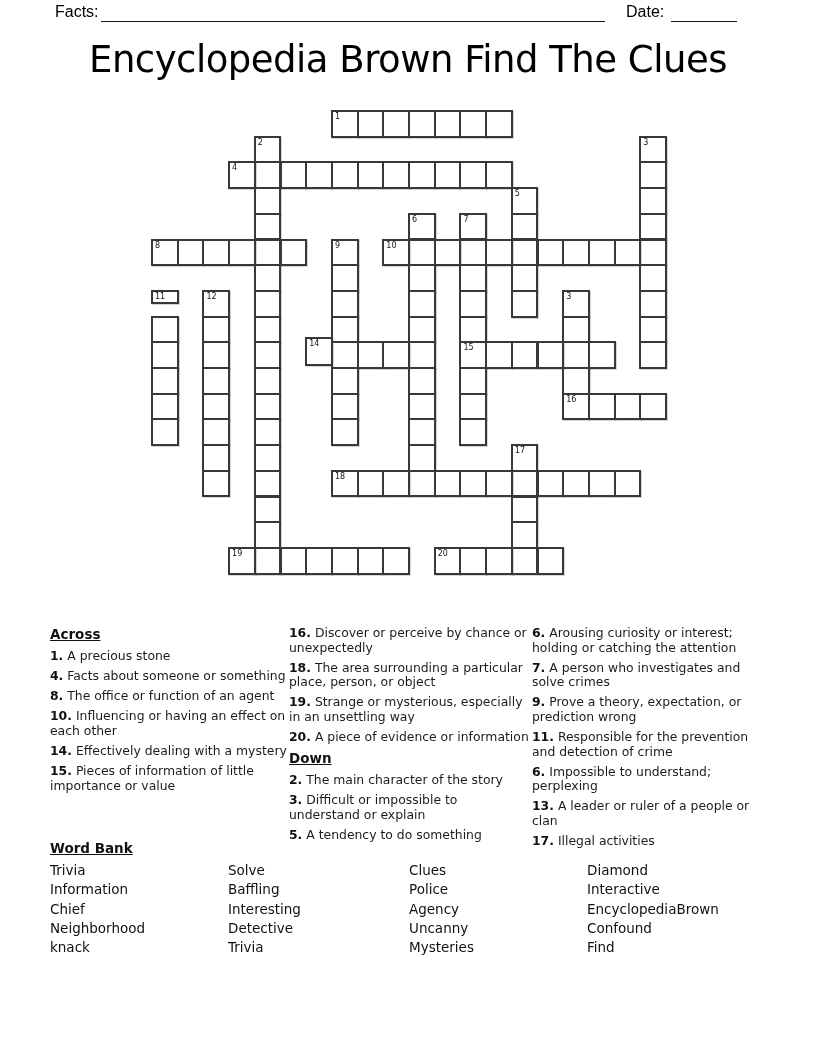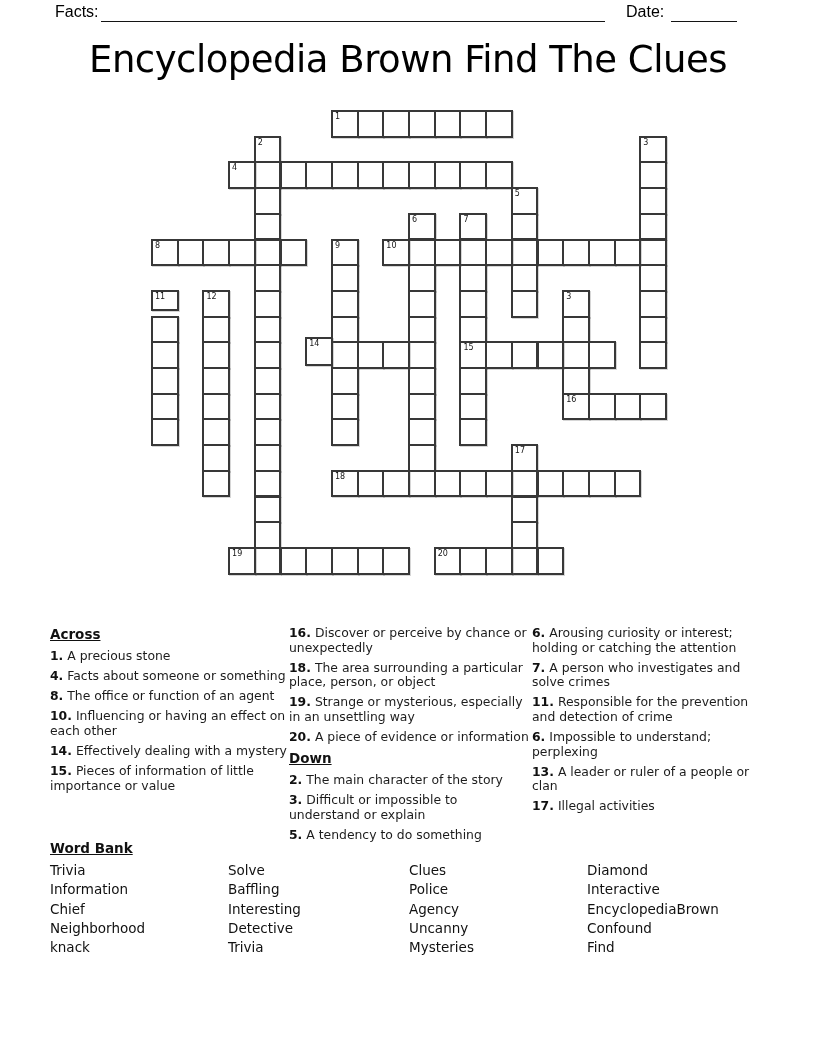--- a/index.html
+++ b/index.html
@@ -160,21 +160,21 @@
       <div class="cell" style="left: 330.9px; top: 418.4px; width: 27.7px; height: 27.7px;"></div>
       <div class="cell" style="left: 382.3px; top: 238.5px; width: 27.7px; height: 27.7px;">
         <span class="num">10</span>
       </div>
       <div class="cell" style="left: 433.7px; top: 238.5px; width: 27.7px; height: 27.7px;"></div>
       <div class="cell" style="left: 485.1px; top: 238.5px; width: 27.7px; height: 27.7px;"></div>
       <div class="cell" style="left: 536.5px; top: 238.5px; width: 27.7px; height: 27.7px;"></div>
       <div class="cell" style="left: 562.2px; top: 238.5px; width: 27.7px; height: 27.7px;"></div>
       <div class="cell" style="left: 587.9px; top: 238.5px; width: 27.7px; height: 27.7px;"></div>
       <div class="cell" style="left: 613.6px; top: 238.5px; width: 27.7px; height: 27.7px;"></div>
-      <div class="cell" style="left: 151px; top: 289.9px; width: 27.7px; height: 21px;">
+      <div class="cell" style="left: 151px; top: 289.9px; width: 27.7px; height: 14px;">
         <span class="num">11</span>
       </div>
       <div class="cell" style="left: 151px; top: 315.6px; width: 27.7px; height: 27.7px;"></div>
       <div class="cell" style="left: 151px; top: 341.3px; width: 27.7px; height: 27.7px;"></div>
       <div class="cell" style="left: 151px; top: 367px; width: 27.7px; height: 27.7px;"></div>
       <div class="cell" style="left: 151px; top: 392.7px; width: 27.7px; height: 27.7px;"></div>
       <div class="cell" style="left: 151px; top: 418.4px; width: 27.7px; height: 27.7px;"></div>
       <div class="cell" style="left: 202.4px; top: 289.9px; width: 27.7px; height: 27.7px;">
         <span class="num">12</span>
       </div>
@@ -257,20 +257,21 @@
         <p class="clue"><b>19.</b> Strange or mysterious, especially in an unsettling way</p>
         <p class="clue"><b>20.</b> A piece of evidence or information</p>
         <div class="clue-heading">Down</div>
         <p class="clue"><b>2.</b> The main character of the story</p>
         <p class="clue"><b>3.</b> Difficult or impossible to understand or explain</p>
         <p class="clue"><b>5.</b> A tendency to do something</p>
       </div>
       <div class="clue-col" id="clue-col-2">
         <p class="clue"><b>6.</b> Arousing curiosity or interest; holding or catching the attention</p>
         <p class="clue"><b>7.</b> A person who investigates and solve crimes</p>
+        <p class="clue"><b>9.</b> Prove a theory, expectation, or prediction wrong</p>
         <p class="clue"><b>11.</b> Responsible for the prevention and detection of crime</p>
         <p class="clue"><b>6.</b> Impossible to understand; perplexing</p>
         <p class="clue"><b>13.</b> A leader or ruler of a people or clan</p>
         <p class="clue"><b>17.</b> Illegal activities</p>
       </div>
     </div>
 
   <div id="wordbank-title">Word Bank</div>
   <div id="wordbank">
       <div class="wb-col" id="wb-col-0">

